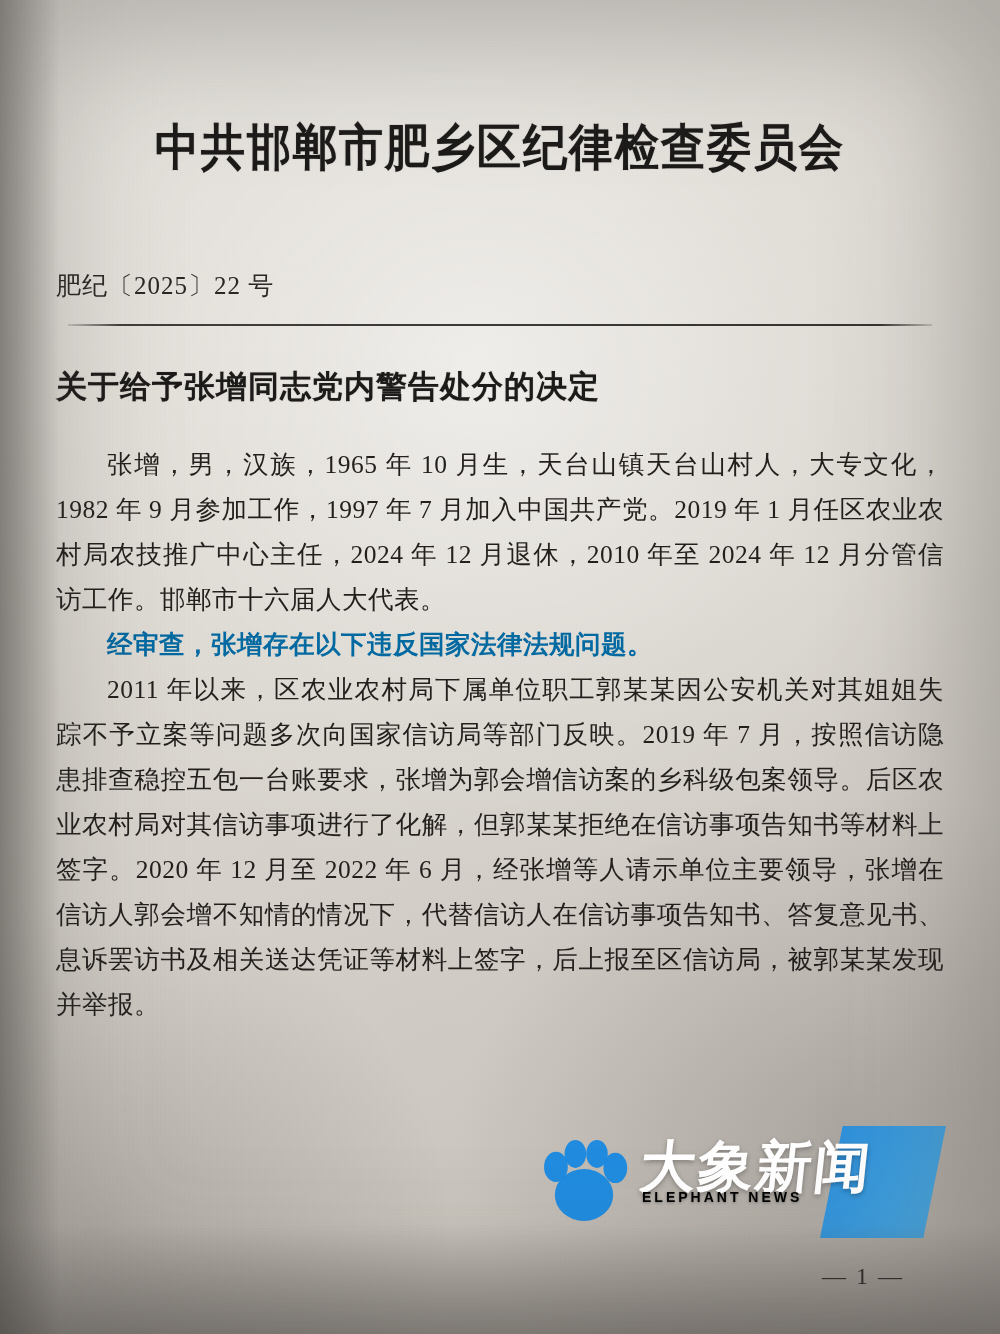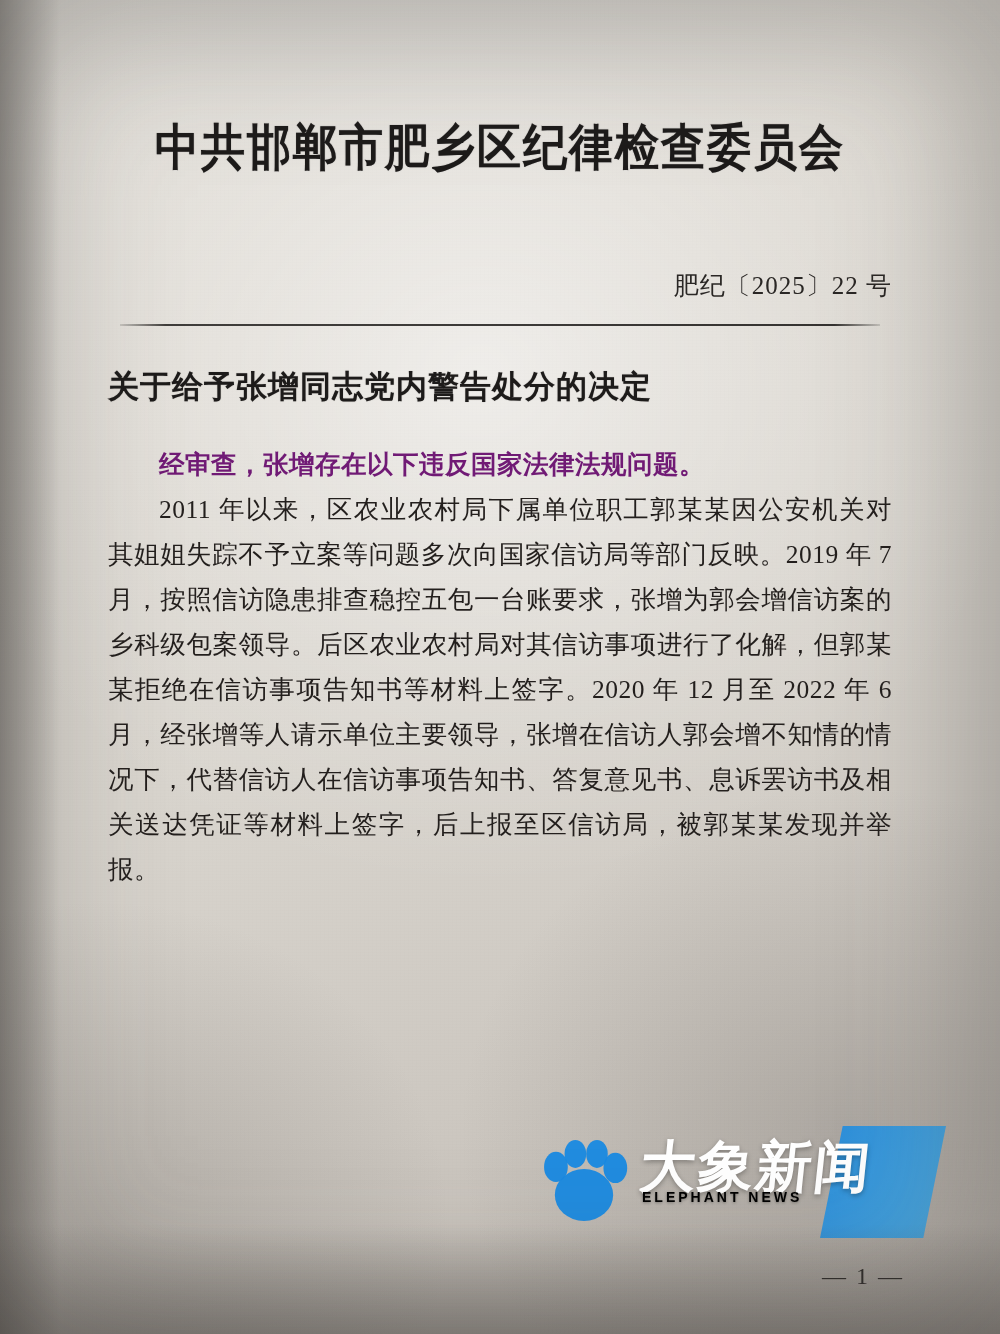--- a/index.html
+++ b/index.html
@@ -36,37 +36,37 @@
   }
   .vignette {
     position: absolute;
     inset: 0;
     pointer-events: none;
     box-shadow: inset 0 0 140px 30px rgba(70,66,62,0.35);
   }
   .content {
     position: absolute;
     inset: 0;
-    padding: 0 108px;
+    padding: 0 56px;
     box-sizing: border-box;
   }
   .doc-title {
     margin-top: 118px;
     text-align: center;
     font-family: "Liberation Serif", "DejaVu Serif", serif;
     font-weight: 700;
     font-size: 44px;
     letter-spacing: 2px;
     color: #1d1b1a;
     text-shadow: 0 0 1px rgba(40,38,36,0.55), 0 1px 1px rgba(255,255,255,0.25);
     transform: scaleY(1.12);
   }
   .doc-number {
     margin-top: 92px;
-    text-align: right;
+    text-align: left;
     font-size: 25px;
     color: #2a2725;
     letter-spacing: 1px;
   }
   .rule {
     margin: 22px 12px 0 12px;
     height: 2px;
     background: linear-gradient(90deg, rgba(35,33,31,0.15) 0%, rgba(35,33,31,0.85) 6%, rgba(35,33,31,0.9) 94%, rgba(35,33,31,0.15) 100%);
   }
   .subject {
@@ -85,21 +85,21 @@
     color: #231f1d;
     text-align: justify;
     letter-spacing: 0.5px;
   }
   .body p {
     margin: 0;
     text-indent: 2em;
   }
   .body p.bold {
     font-weight: 700;
-    color: #701a75;
+    color: #0369a1;
     font-family: Liberation Serif, serif;
   }
   .page-number {
     position: absolute;
     right: 96px;
     bottom: 44px;
     font-size: 24px;
     color: #2b2826;
     letter-spacing: 2px;
   }
@@ -172,20 +172,21 @@
   <div class="paper"></div>
   <div class="grain"></div>
 
   <div class="content">
     <div class="doc-title">中共邯郸市肥乡区纪律检查委员会</div>
     <div class="doc-number">肥纪〔2025〕22 号</div>
     <div class="rule"></div>
     <div class="subject">关于给予张增同志党内警告处分的决定</div>
 
     <div class="body">
+      <p>张增，男，汉族，1965 年 10 月生，天台山镇天台山村人，大专文化，1982 年 9 月参加工作，1997 年 7 月加入中国共产党。2019 年 1 月任区农业农村局农技推广中心主任，2024 年 12 月退休，2010 年至 2024 年 12 月分管信访工作。邯郸市十六届人大代表。</p>
       <p class="bold">经审查，张增存在以下违反国家法律法规问题。</p>
       <p>2011 年以来，区农业农村局下属单位职工郭某某因公安机关对其姐姐失踪不予立案等问题多次向国家信访局等部门反映。2019 年 7 月，按照信访隐患排查稳控五包一台账要求，张增为郭会增信访案的乡科级包案领导。后区农业农村局对其信访事项进行了化解，但郭某某拒绝在信访事项告知书等材料上签字。2020 年 12 月至 2022 年 6 月，经张增等人请示单位主要领导，张增在信访人郭会增不知情的情况下，代替信访人在信访事项告知书、答复意见书、息诉罢访书及相关送达凭证等材料上签字，后上报至区信访局，被郭某某发现并举报。</p>
     </div>
   </div>
 
   <div class="page-number">— 1 —</div>
 
   <div class="watermark">
     <div class="wm-streak"></div>
     <svg class="wm-paw" viewBox="0 0 100 100">

